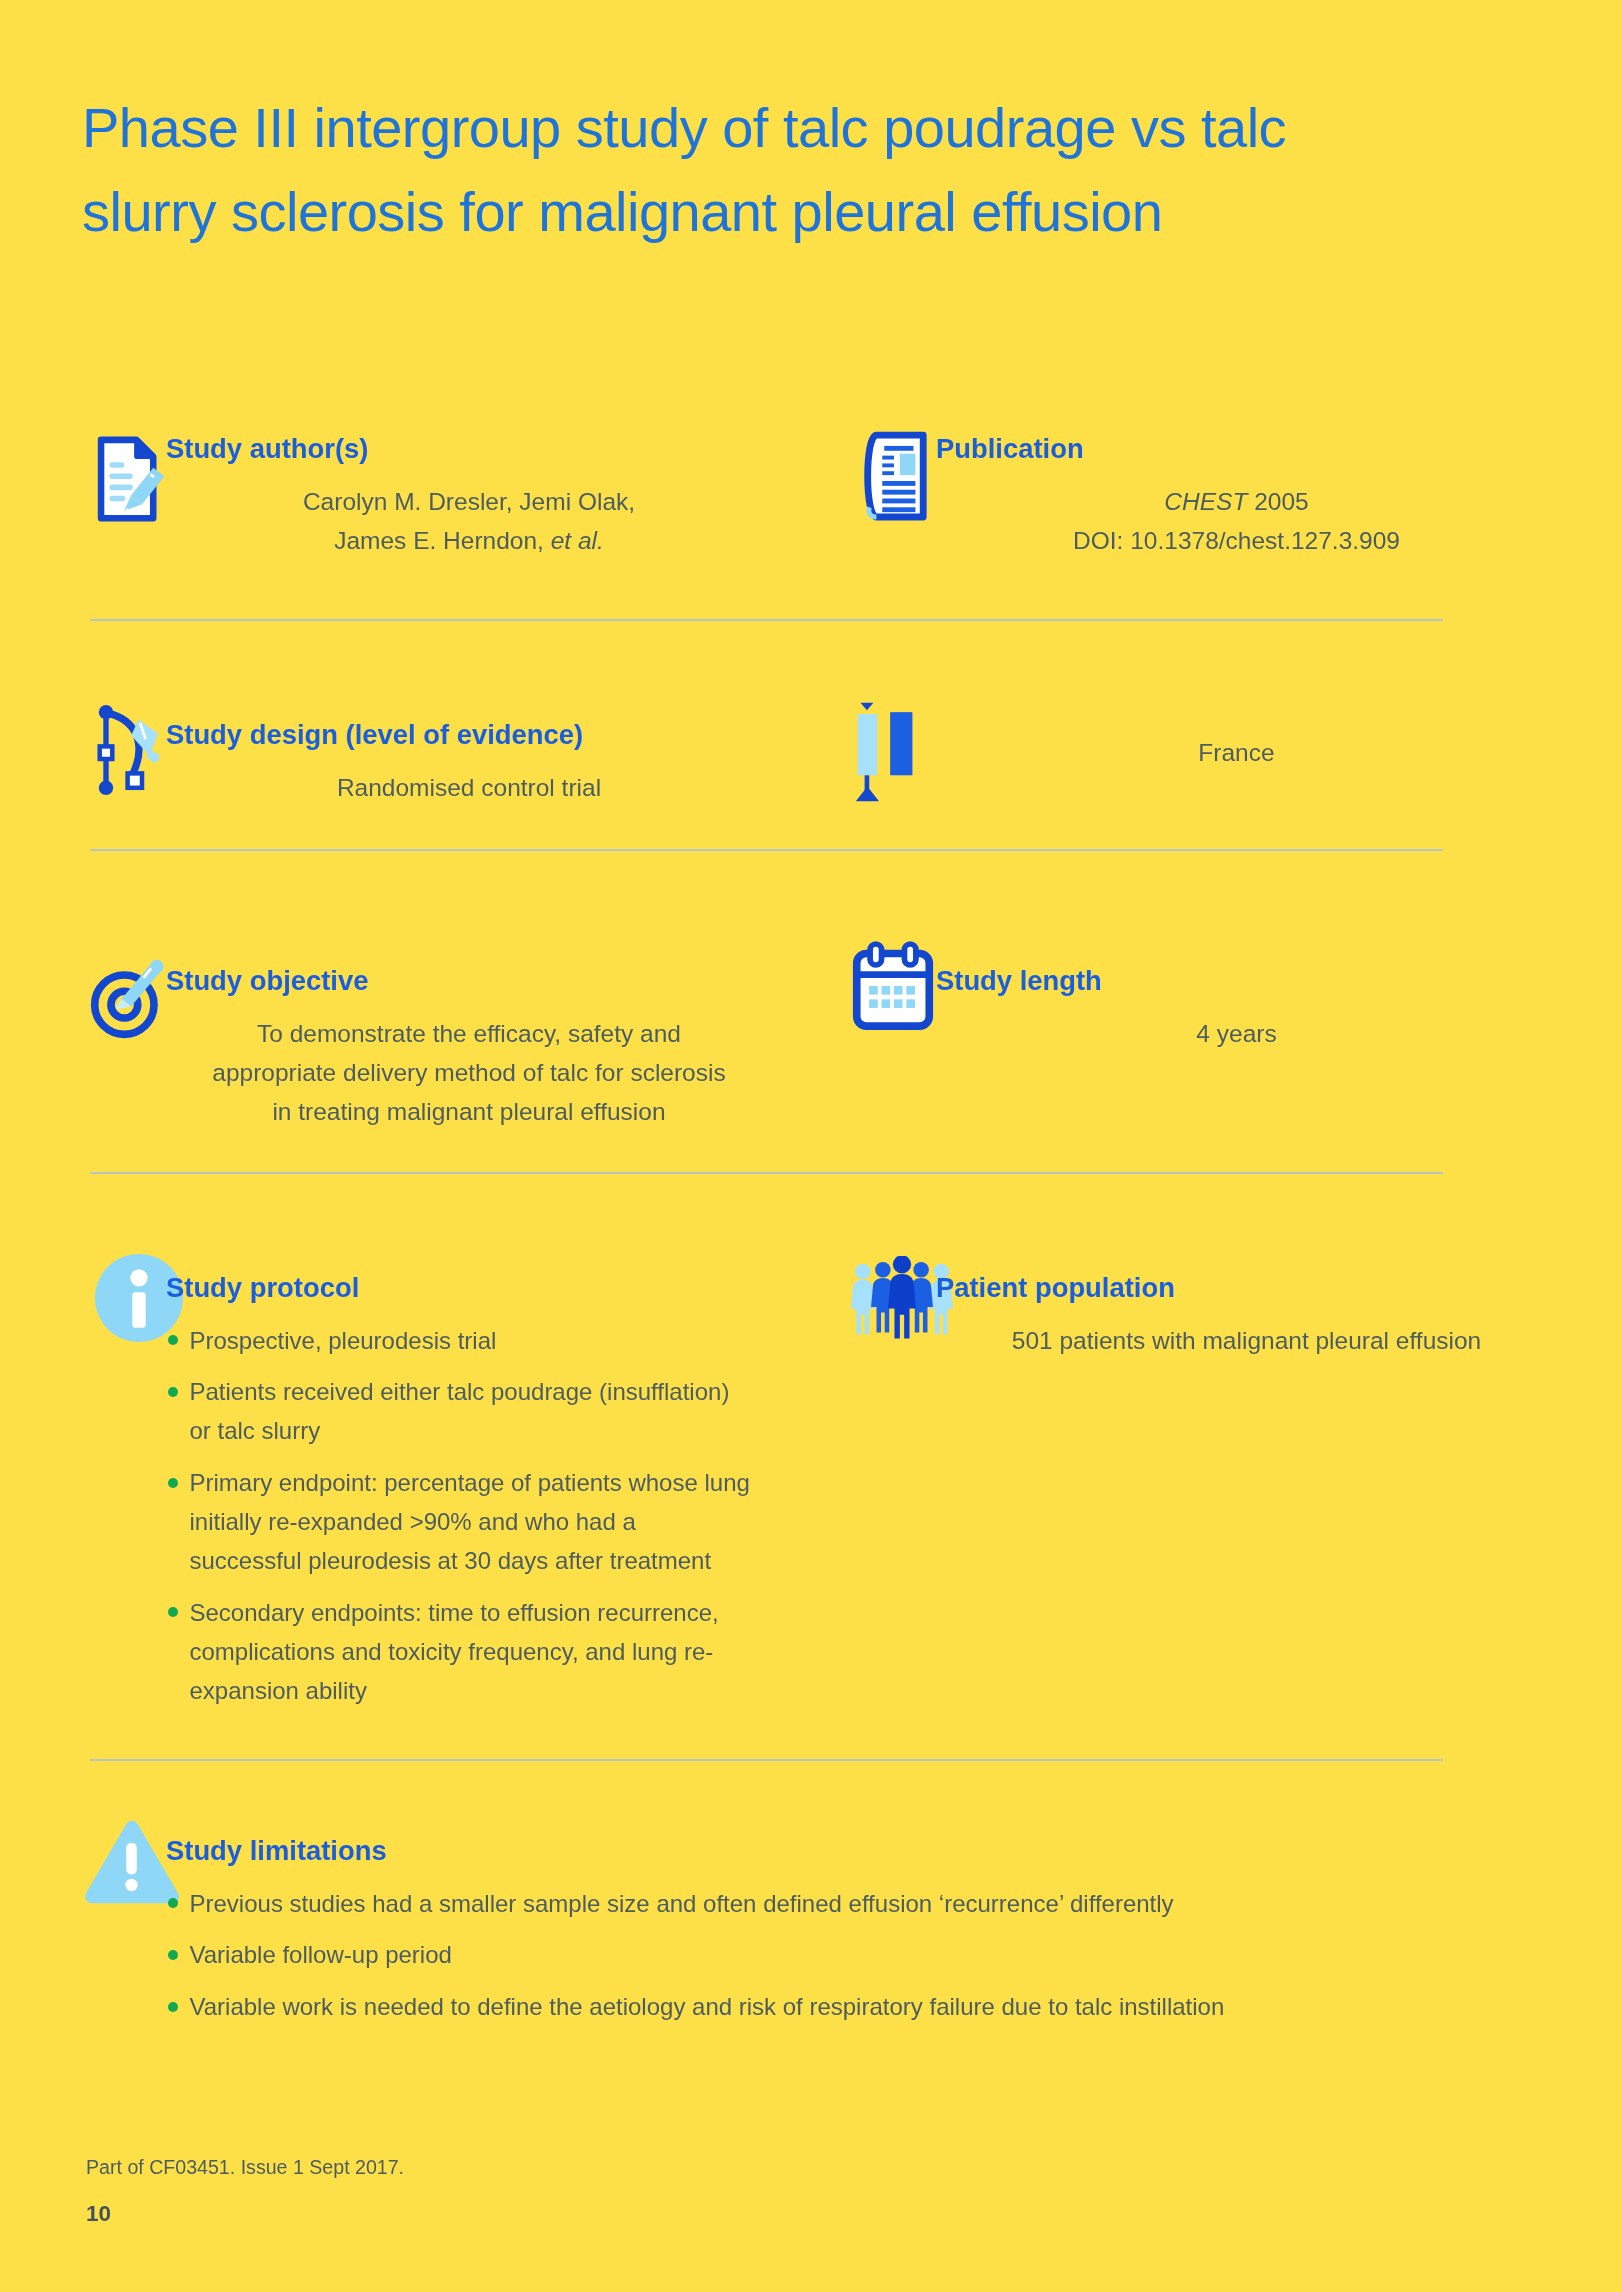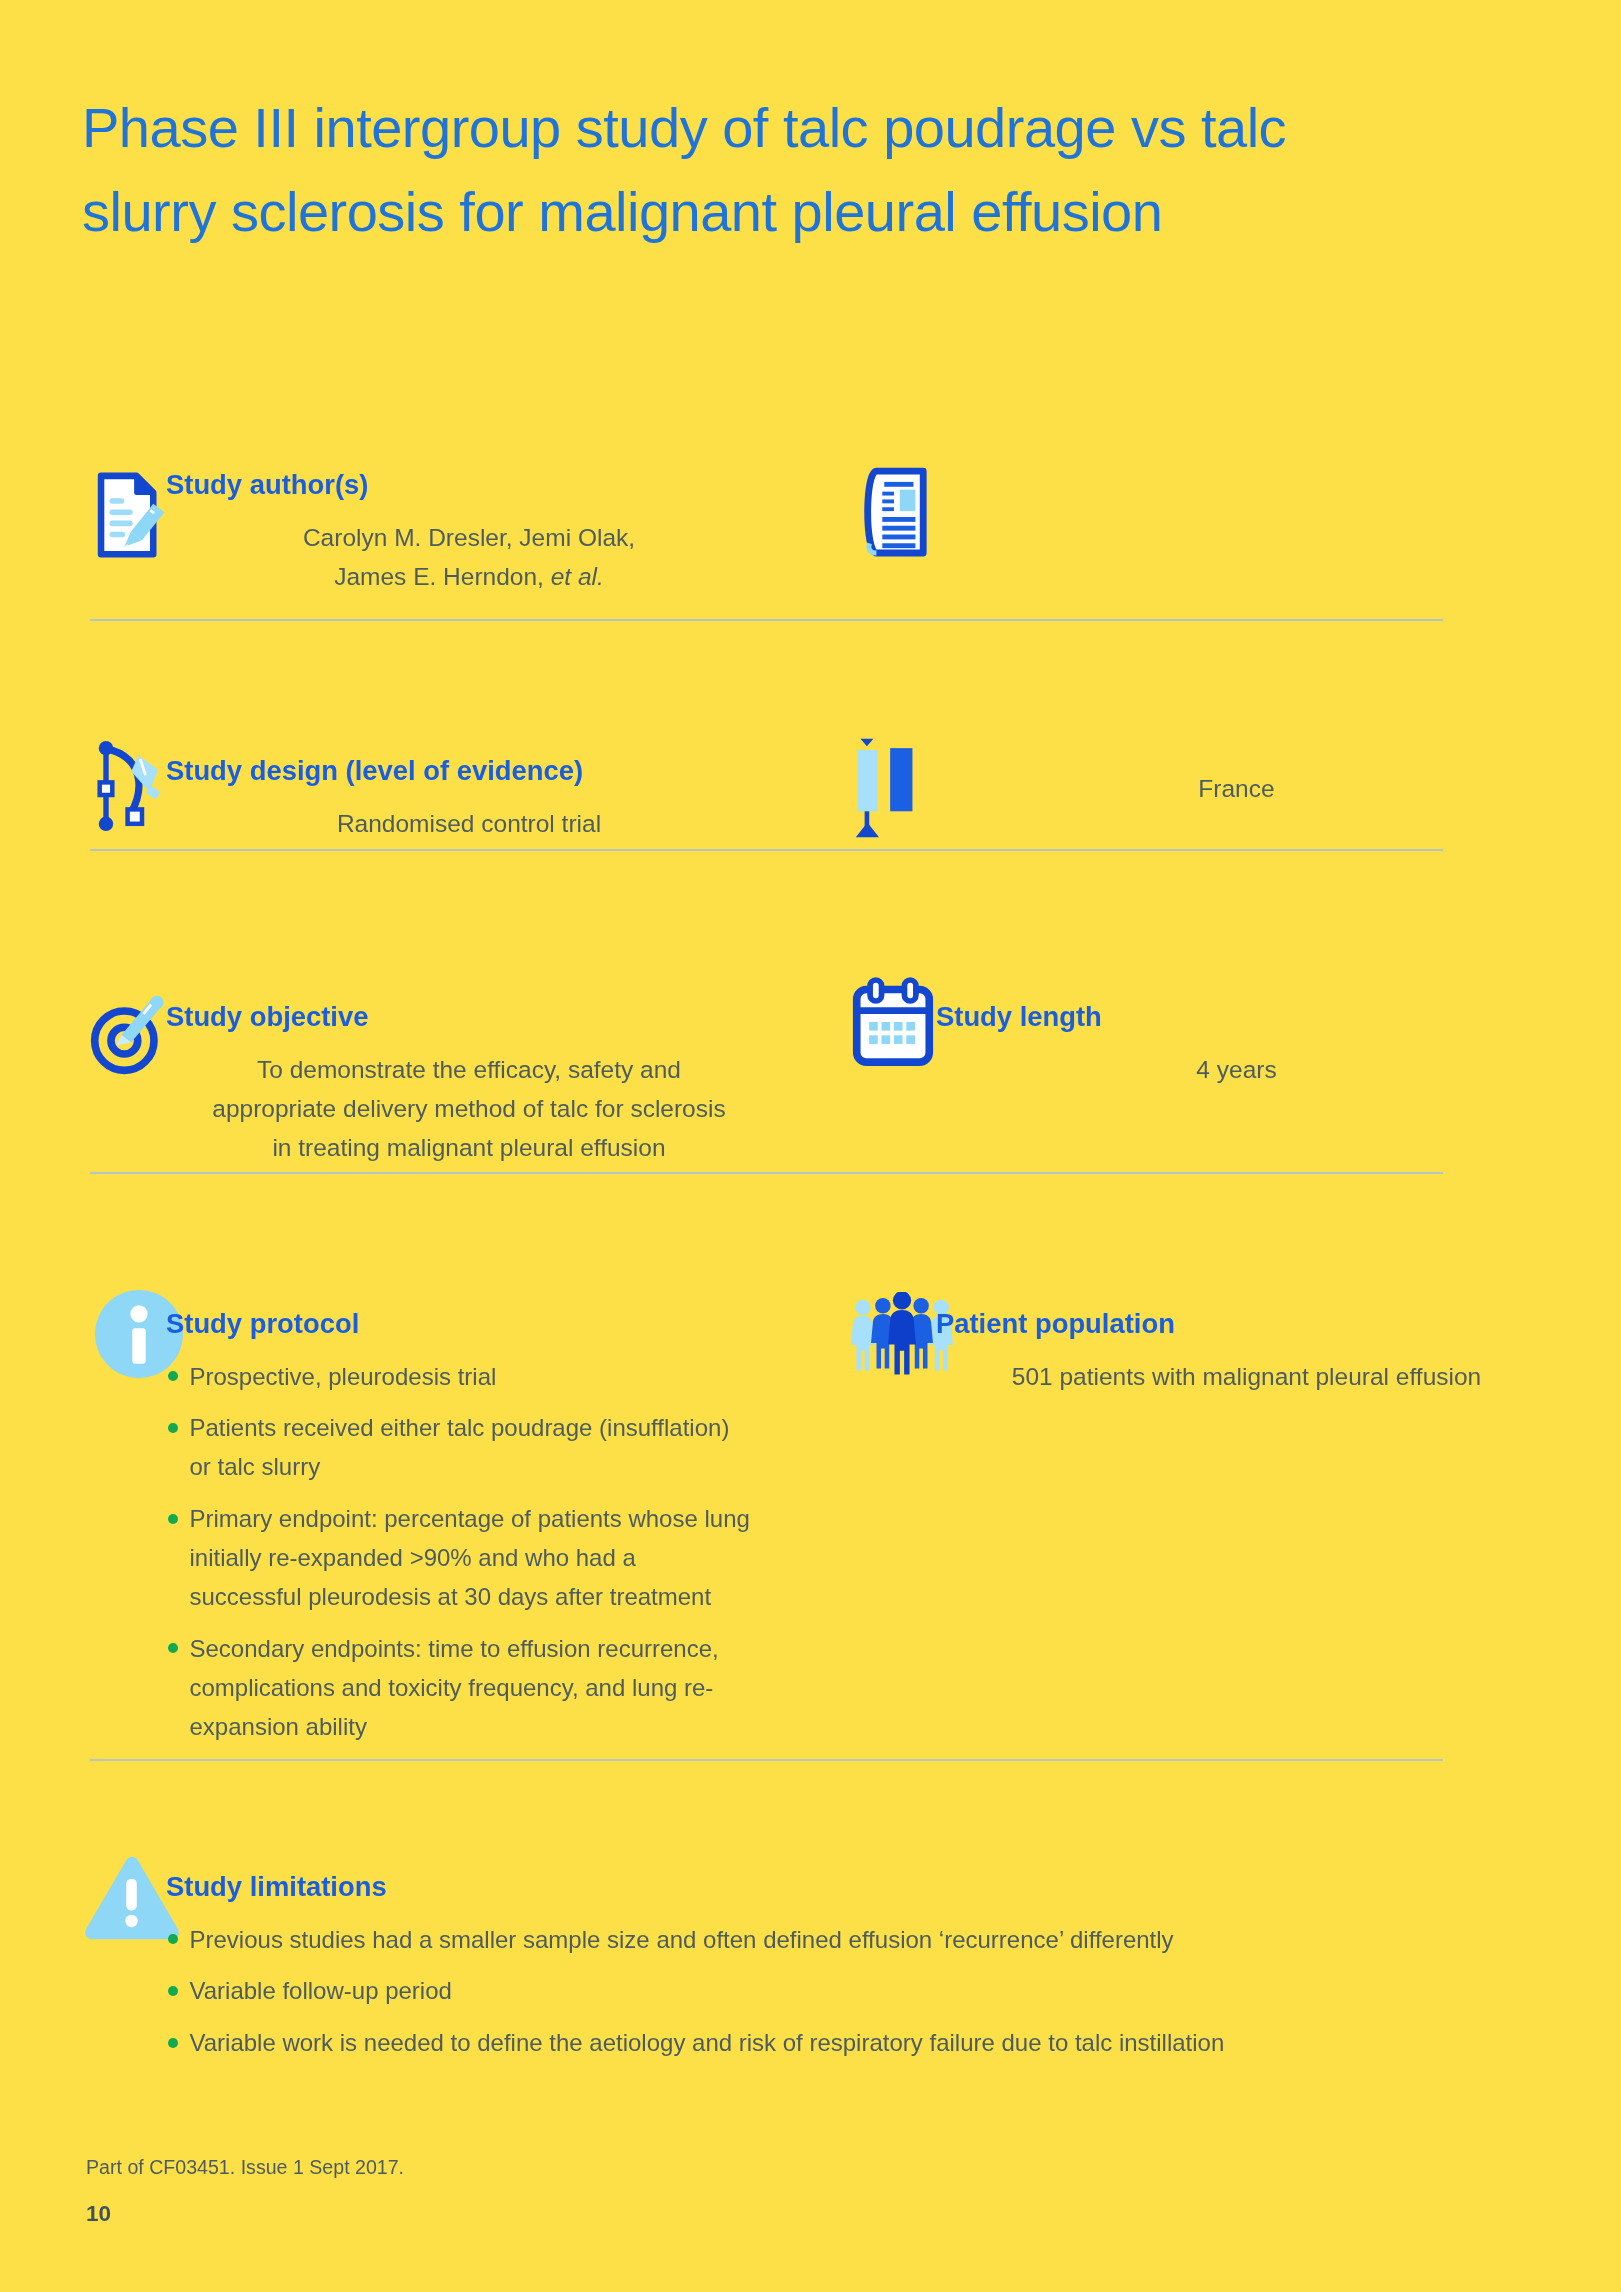--- a/index.html
+++ b/index.html
@@ -9,21 +9,21 @@
   
   .title{position:absolute;left:82px;top:86px;margin:0;width:1392px;
          font-size:56px;line-height:84px;font-weight:300;letter-spacing:-0.5px;
          color:#1f74da;}
   .tline{display:block;}
 
   
   .divider{position:absolute;left:90px;width:1353px;height:2px;background:#b5c6c4;}
 
   
-  .block{position:absolute;margin-top:36px;}
+  .block{position:absolute;}
   .block .iconbox{position:absolute;left:0;top:0;}
   .block .content{position:relative;}
   .blk-left .content{margin-left:80px;}
   .blk-right .content{margin-left:85px;}
   .block h2{margin:0;font-size:27.4px;line-height:35px;font-weight:700;color:#1a5ee0;}
   .block .body{margin-top:15.7px;font-size:24.5px;line-height:39px;color:#4d5d5f;text-align:center;}
   .body .bline{display:block;}
   .em{font-style:italic;}
 
   
@@ -85,20 +85,27 @@
         <rect x="28" y="27" width="12" height="4" fill="#1b5fe3"></rect>
         <rect x="28" y="35" width="12" height="4" fill="#1b5fe3"></rect>
         <rect x="28" y="43" width="12" height="4" fill="#1b5fe3"></rect>
         <rect x="46" y="25" width="16" height="22" fill="#8ed7f7"></rect>
         <rect x="28" y="53" width="34" height="5" fill="#1b5fe3"></rect>
         <rect x="28" y="62" width="34" height="5" fill="#1b5fe3"></rect>
         <rect x="28" y="71" width="34" height="5" fill="#1b5fe3"></rect>
         <rect x="28" y="80" width="34" height="5" fill="#1b5fe3"></rect>
       </svg>
     </span>
+    <div class="content">
+      <h2>Publication</h2>
+      <div class="body">
+        <span class="bline"><span class="em">CHEST</span><span> 2005</span></span>
+        <span class="bline">DOI: 10.1378/chest.127.3.909</span>
+      </div>
+    </div>
   </div>
 
   <div class="divider" style="top:619px;"></div>
 
   <div class="block blk-left" style="left:86px;top:717px;width:686px;">
     <span class="iconbox" style="left:2px;top:-17.6px;">
       <svg width="90" height="102" viewBox="0 0 100 112">
         <path d="M26 16 C58 26 64 56 48 86" stroke="#1347d0" stroke-width="8" fill="none"></path>
         <line x1="20" y1="14" x2="20" y2="98" stroke="#1347d0" stroke-width="6"></line>
         <circle cx="20" cy="14" r="8" fill="#1347d0"></circle>

